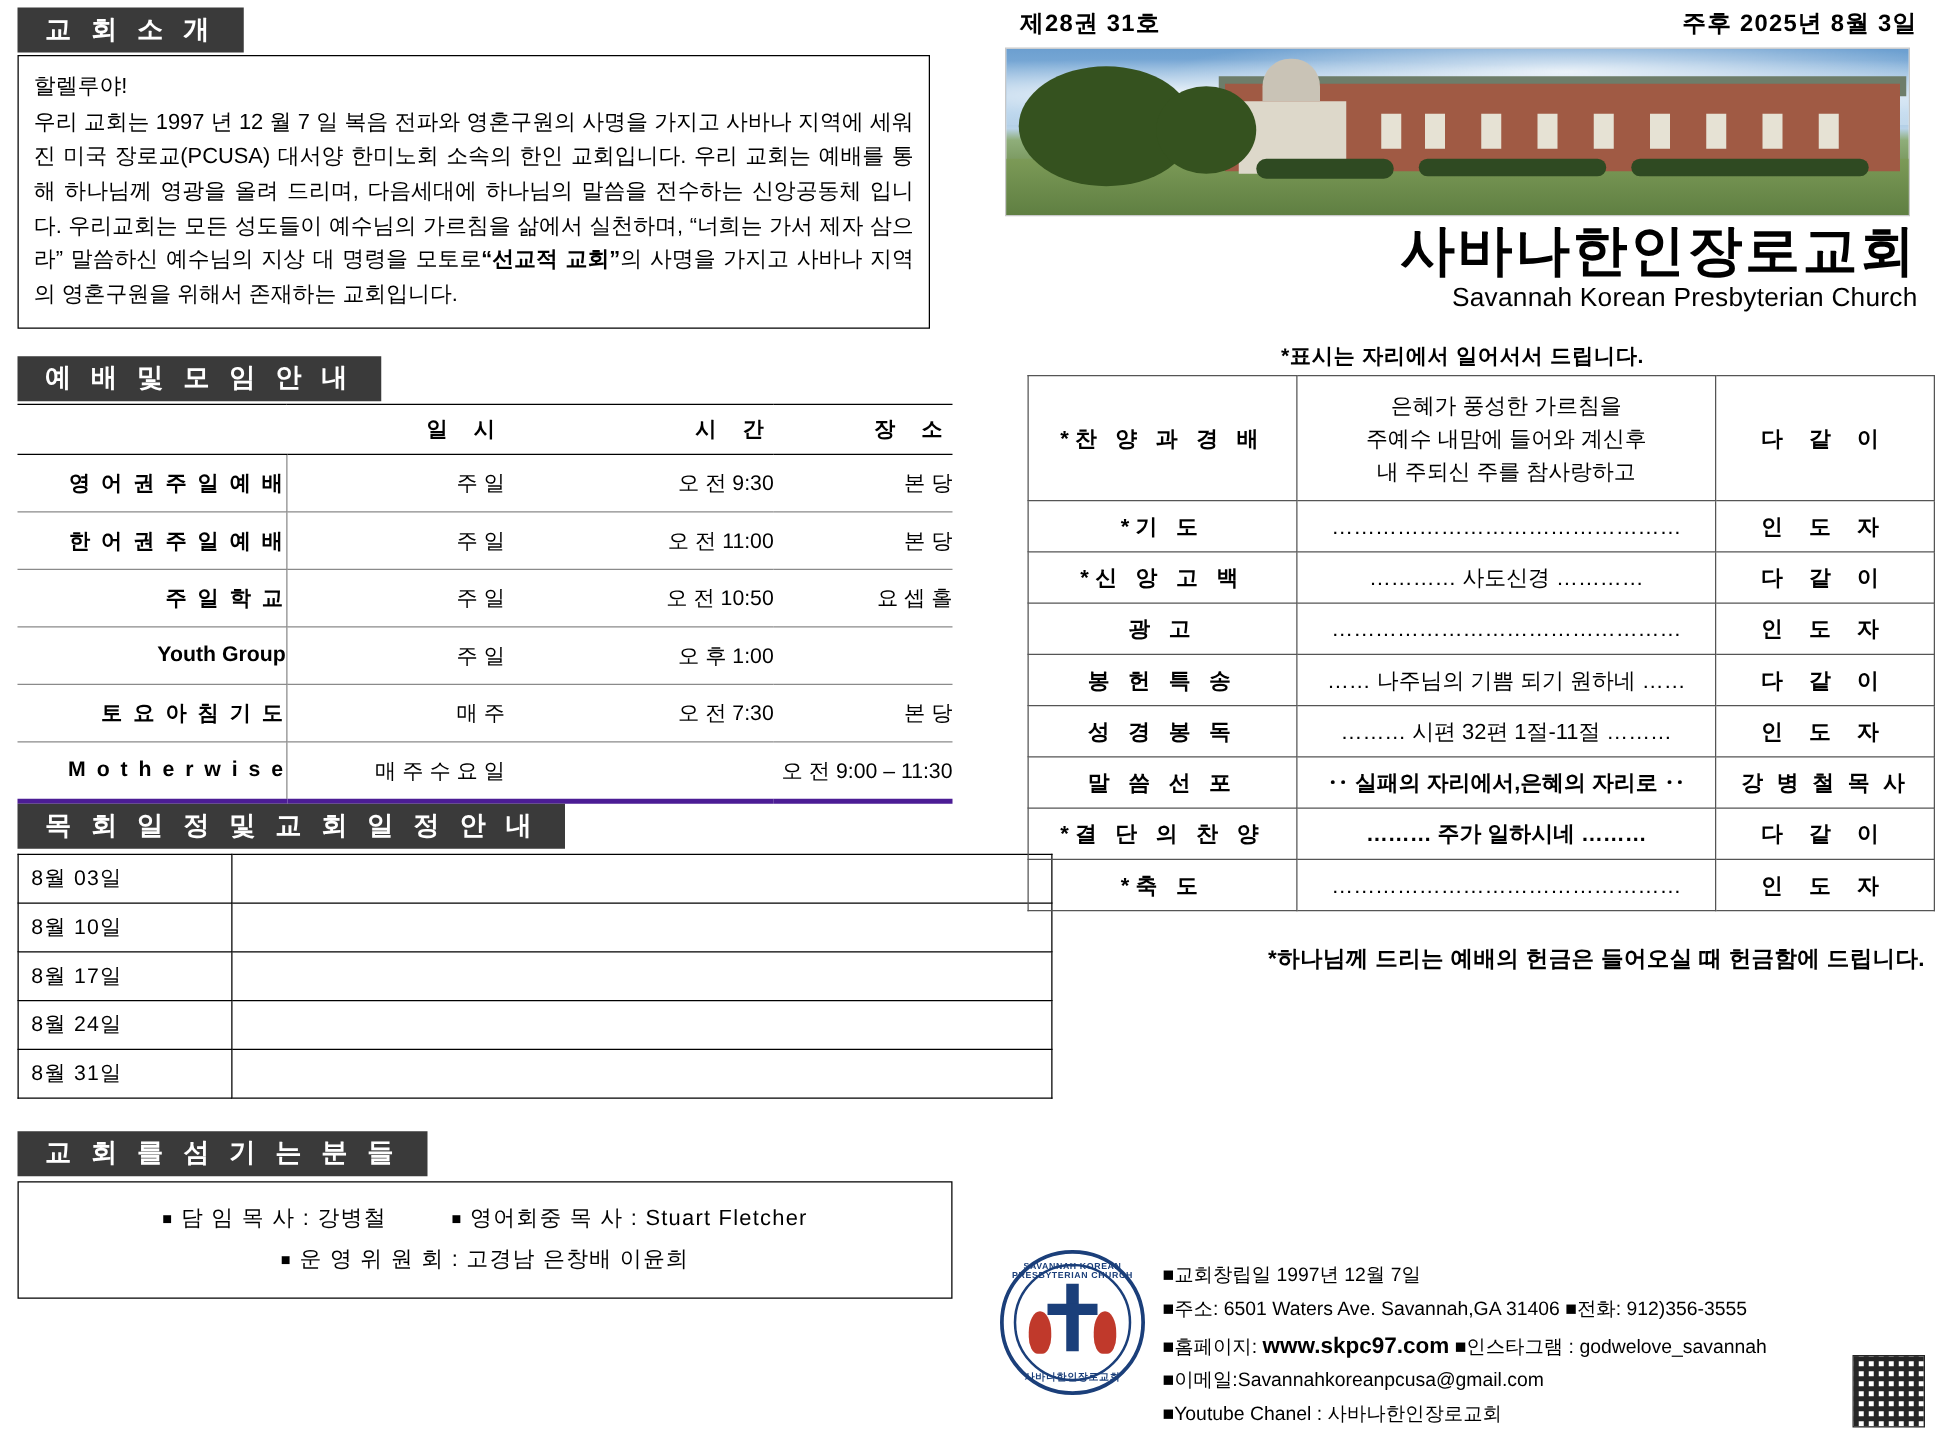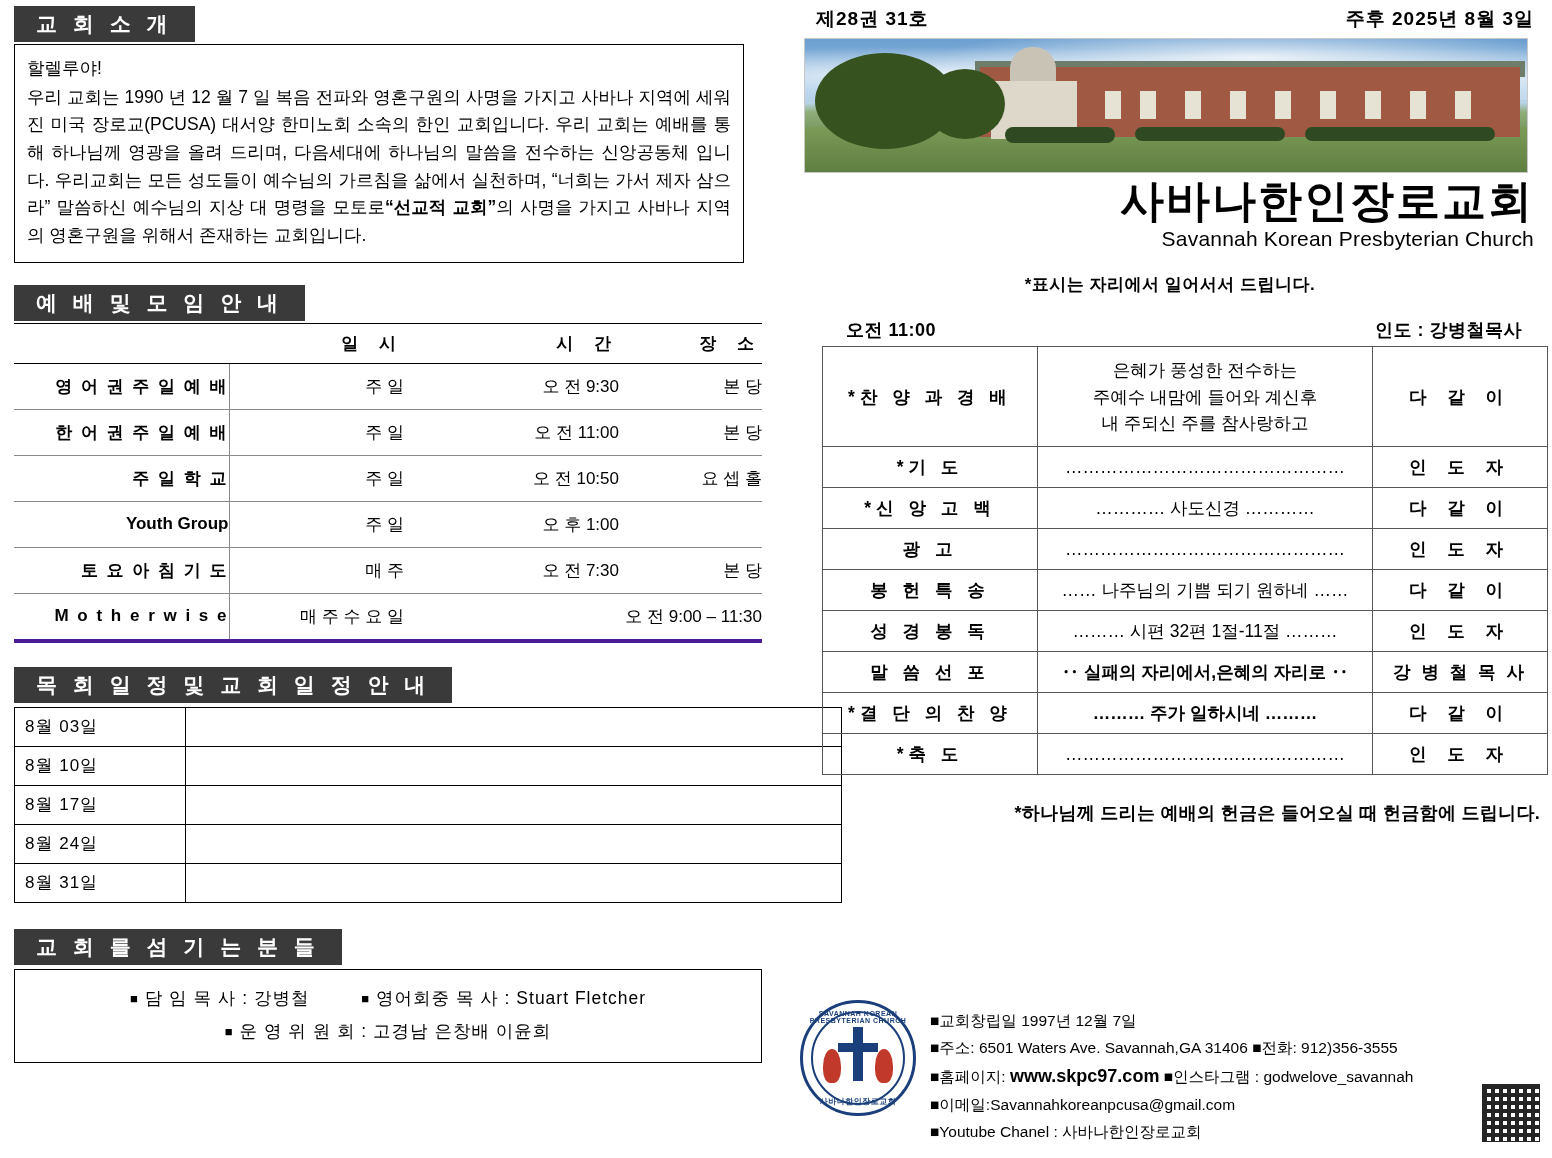--- a/index.html
+++ b/index.html
@@ -85,21 +85,21 @@
   table.worship tbody tr td:first-child {
     border-right: 1px solid #8a8a8a;
     font-weight: bold;
     letter-spacing: 2px;
   }
   table.worship tbody tr:last-child td {
     border-bottom: 4px solid #4c1d95;
   }
 
   
-  .sched-wrap { margin-top: 24px; }
+  .sched-wrap { }
   table.sched {
     border-collapse: collapse;
     width: 828px;
     margin-top: 4px;
     table-layout: fixed;
   }
   table.sched td {
     border: 1px solid #000;
     height: 32px;
     font-size: 17px;
@@ -360,21 +360,21 @@
 <body>
 
 <div class="page">
 
   <div class="left-col">
 
     <div class="section-header">교 회 소 개</div>
 
     <div class="intro-box">
       <p class="hallelujah">할렐루야!</p>
-      <p><span>우리 교회는 1990 년 12 월 7 일 복음 전파와 영혼구원의 사명을 가지고 사바나 지역에 세워진 미국 장로교(PCUSA) 대서양 한미노회 소속의 한인 교회입니다. 우리 교회는 예배를 통해 하나님께 영광을 올려 드리며, 다음세대에 하나님의 말씀을 전수하는 신앙공동체 입니다. 우리교회는 모든 성도들이 예수님의 가르침을 삶에서  실천하며, “너희는  가서  제자  삼으라”  말씀하신 예수님의 지상 대 명령을 모토로ㅤ</span><span class="bold-quote">“선교적 교회”</span><span>의 사명을 가지고  사바나 지역의  영혼구원을  위해서  존재하는  교회입니다.</span></p>
+      <p><span>우리 교회는 1997 년 12 월 7 일 복음 전파와 영혼구원의 사명을 가지고 사바나 지역에 세워진 미국 장로교(PCUSA) 대서양 한미노회 소속의 한인 교회입니다. 우리 교회는 예배를 통해 하나님께 영광을 올려 드리며, 다음세대에 하나님의 말씀을 전수하는 신앙공동체 입니다. 우리교회는 모든 성도들이 예수님의 가르침을 삶에서  실천하며, “너희는  가서  제자  삼으라”  말씀하신 예수님의 지상 대 명령을 모토로ㅤ</span><span class="bold-quote">“선교적 교회”</span><span>의 사명을 가지고  사바나 지역의  영혼구원을  위해서  존재하는  교회입니다.</span></p>
     </div>
 
     <div class="worship-wrap">
       <div class="section-header">예 배 및 모 임 안 내</div>
       <table class="worship">
         <thead>
           <tr>
             <th style="width:215px"></th>
             <th style="width:175px">일      시</th>
             <th style="width:215px">시      간</th>
@@ -492,31 +492,27 @@
       <div class="shrub" style="left:200px; top:88px; width:110px; height:16px;"></div>
       <div class="shrub" style="left:330px; top:88px; width:150px; height:14px;"></div>
       <div class="shrub" style="left:500px; top:88px; width:190px; height:14px;"></div>
     </div>
 
     <div class="church-name-kr">사바나한인장로교회</div>
     <div class="church-name-en">Savannah Korean Presbyterian Church</div>
 
     <div class="stand-note">*표시는 자리에서 일어서서 드립니다.</div>
 
-    <div class="time-row">
-      <span>오전 11:00</span>
-      <span>인도 : 강병철목사</span>
-    </div>
 
     <table class="order">
       <tbody>
         <tr class="praise">
           <td class="c1">*찬 양 과 경 배</td>
           <td class="c2">
-            <div>은혜가 풍성한 전수하는</div>
+            <div>은혜가 풍성한 가르침을</div>
             <div>주예수 내맘에 들어와 계신후</div>
             <div>내 주되신 주를 참사랑하고</div>
           </td>
           <td class="c3">다    같    이</td>
         </tr>
         <tr>
           <td class="c1">*기            도</td>
           <td class="c2">…………………………………………</td>
           <td class="c3">인    도    자</td>
         </tr>

